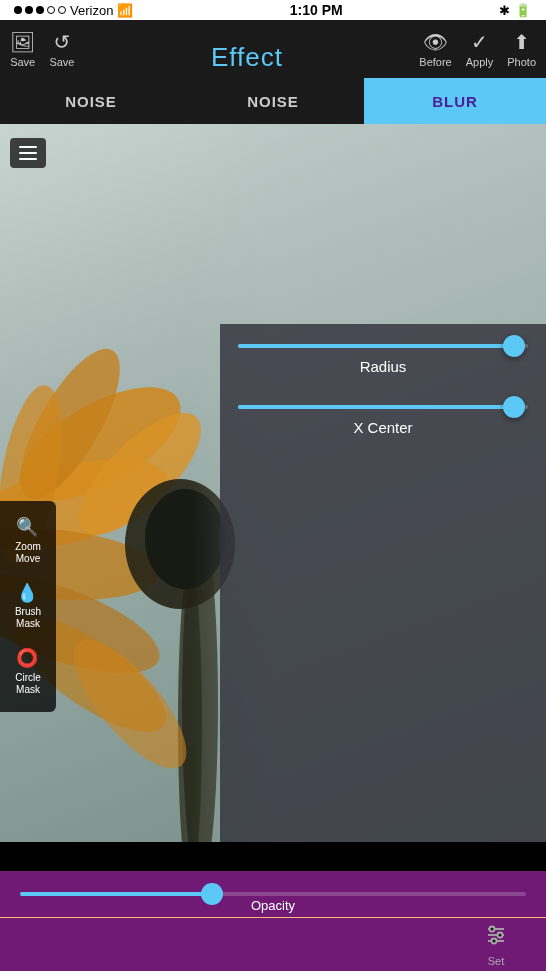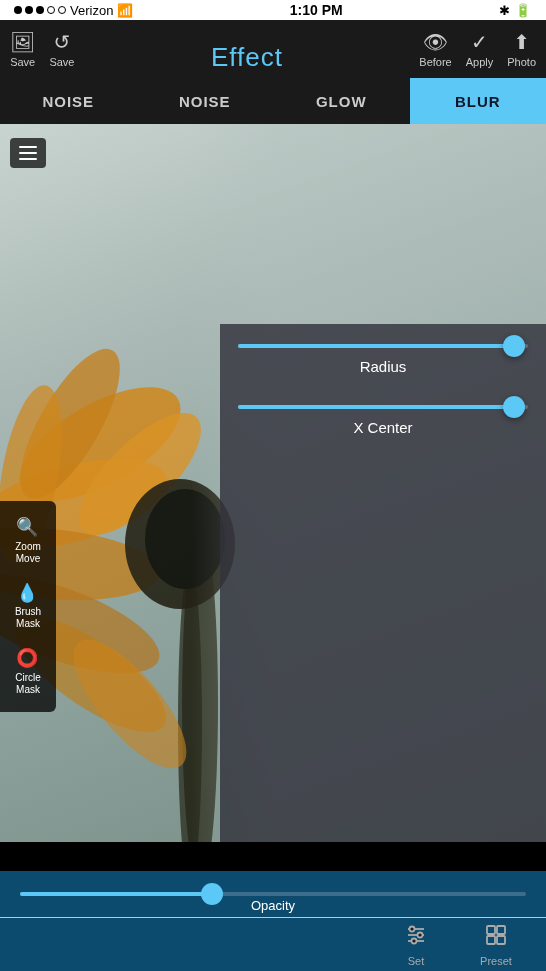--- a/index.html
+++ b/index.html
@@ -77,21 +77,21 @@
       align-items: center;
       justify-content: center;
       color: #ccc;
       font-size: 15px;
       font-weight: 600;
       letter-spacing: 1px;
       cursor: pointer;
     }
     .tab-item.active {
       background: #5bc8f5;
-      color: #0f172a;
+      color: #4c1d95;
     }
 
     
     #canvas-area {
       position: relative;
       width: 546px;
       height: 718px;
       overflow: hidden;
       background: #b8c5c5;
     }
@@ -199,21 +199,21 @@
       cursor: pointer;
     }
     .menu-bar { width: 18px; height: 2px; background: #fff; border-radius: 1px; }
 
     
     #bottom-bar {
       position: absolute;
       bottom: 0;
       width: 100%;
       height: 100px;
-      background: #0c4a6e;
+      background: #701a75;
       display: flex;
       flex-direction: column;
     }
     #opacity-row {
       flex: 1;
       display: flex;
       align-items: center;
       padding: 0 20px;
       gap: 0;
     }
@@ -331,23 +331,20 @@
     </div>
   </div>
 </div>
 
 <div id="tab-bar">
   <div class="tab-item">
     <span>NOISE</span>
   </div>
   <div class="tab-item">
     <span>NOISE</span>
-  </div>
-  <div class="tab-item">
-    <span>GLOW</span>
   </div>
   <div class="tab-item active">
     <span>BLUR</span>
   </div>
 </div>
 
 <div id="canvas-area">
   <div class="flower-bg"></div>
 
   <svg class="flower-svg" width="360" height="718" viewBox="0 0 360 718">
@@ -429,25 +426,14 @@
           <line x1="4" y1="6" x2="20" y2="6"></line>
           <line x1="4" y1="12" x2="20" y2="12"></line>
           <line x1="4" y1="18" x2="20" y2="18"></line>
           <circle cx="8" cy="6" r="2.5" fill="#1a1a1a" stroke="#aaa"></circle>
           <circle cx="16" cy="12" r="2.5" fill="#1a1a1a" stroke="#aaa"></circle>
           <circle cx="10" cy="18" r="2.5" fill="#1a1a1a" stroke="#aaa"></circle>
         </svg>
       </span>
       <span>Set</span>
     </div>
-    <div class="bottom-action-btn">
-      <span class="b-icon">
-        <svg width="24" height="24" viewBox="0 0 24 24" fill="none" stroke="#aaa" stroke-width="1.8">
-          <rect x="3" y="3" width="8" height="8" rx="1"></rect>
-          <rect x="13" y="3" width="8" height="8" rx="1"></rect>
-          <rect x="3" y="13" width="8" height="8" rx="1"></rect>
-          <rect x="13" y="13" width="8" height="8" rx="1"></rect>
-        </svg>
-      </span>
-      <span>Preset</span>
-    </div>
   </div>
 </div>
 
 </body></html>

